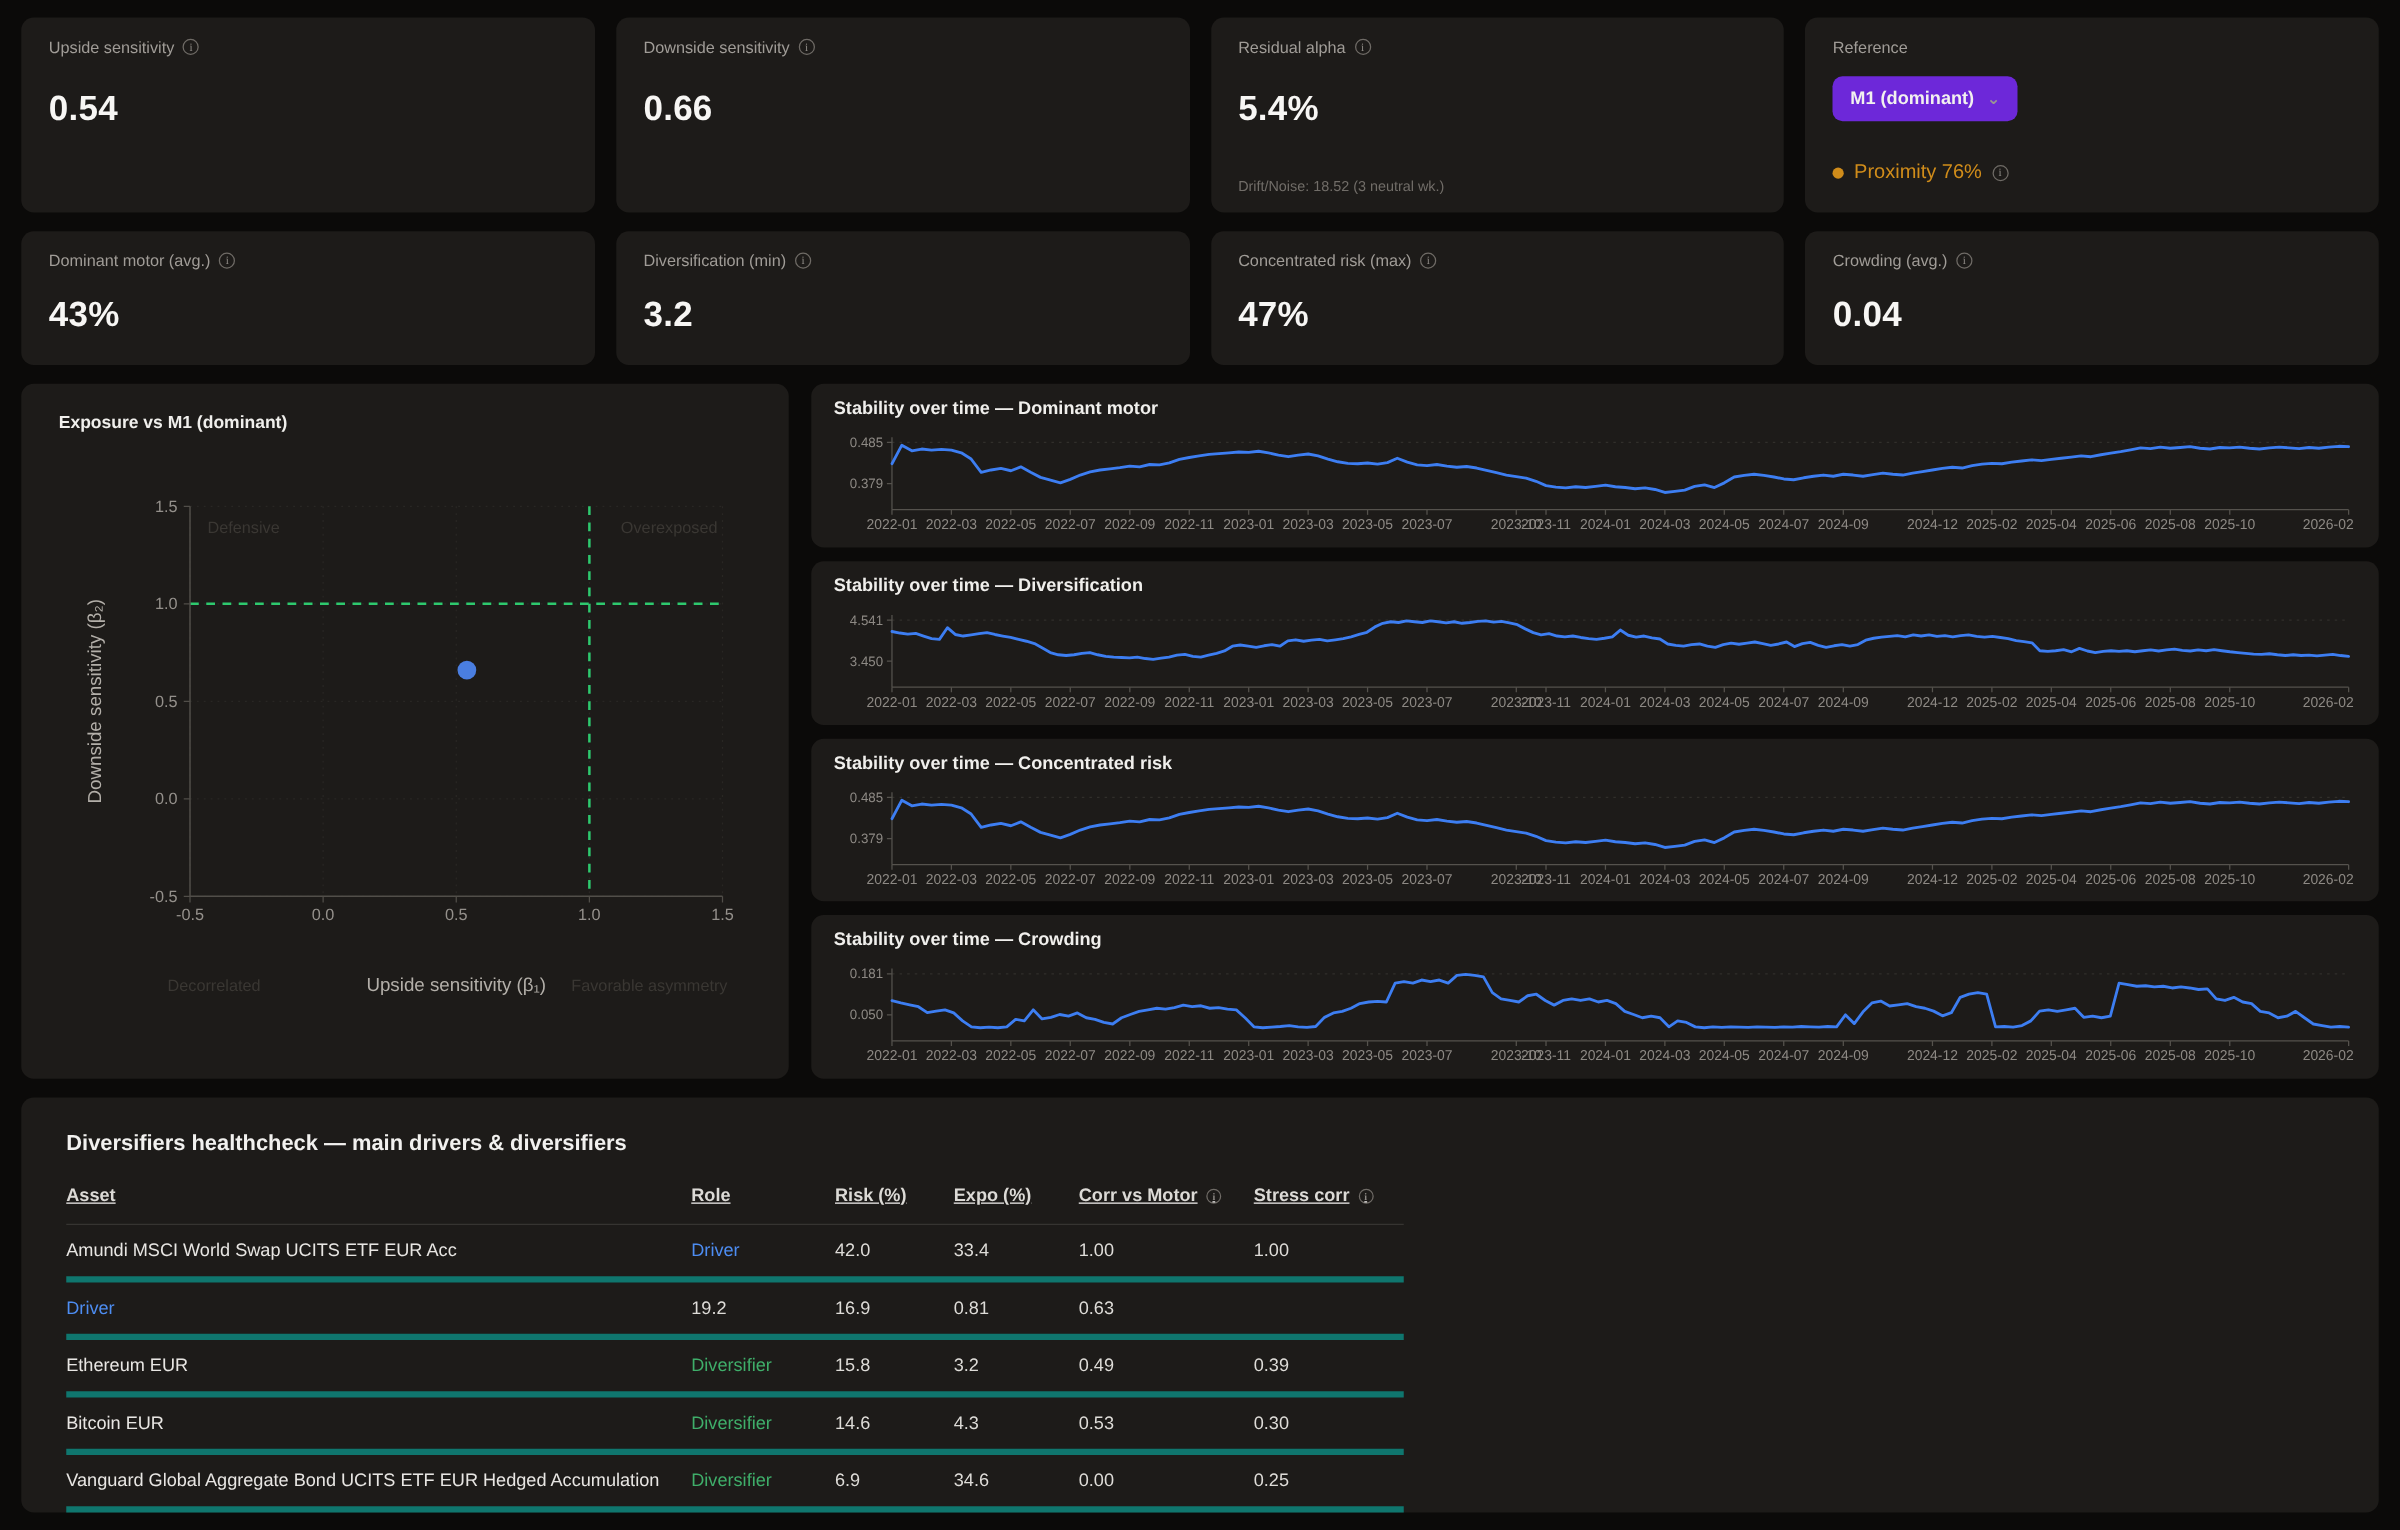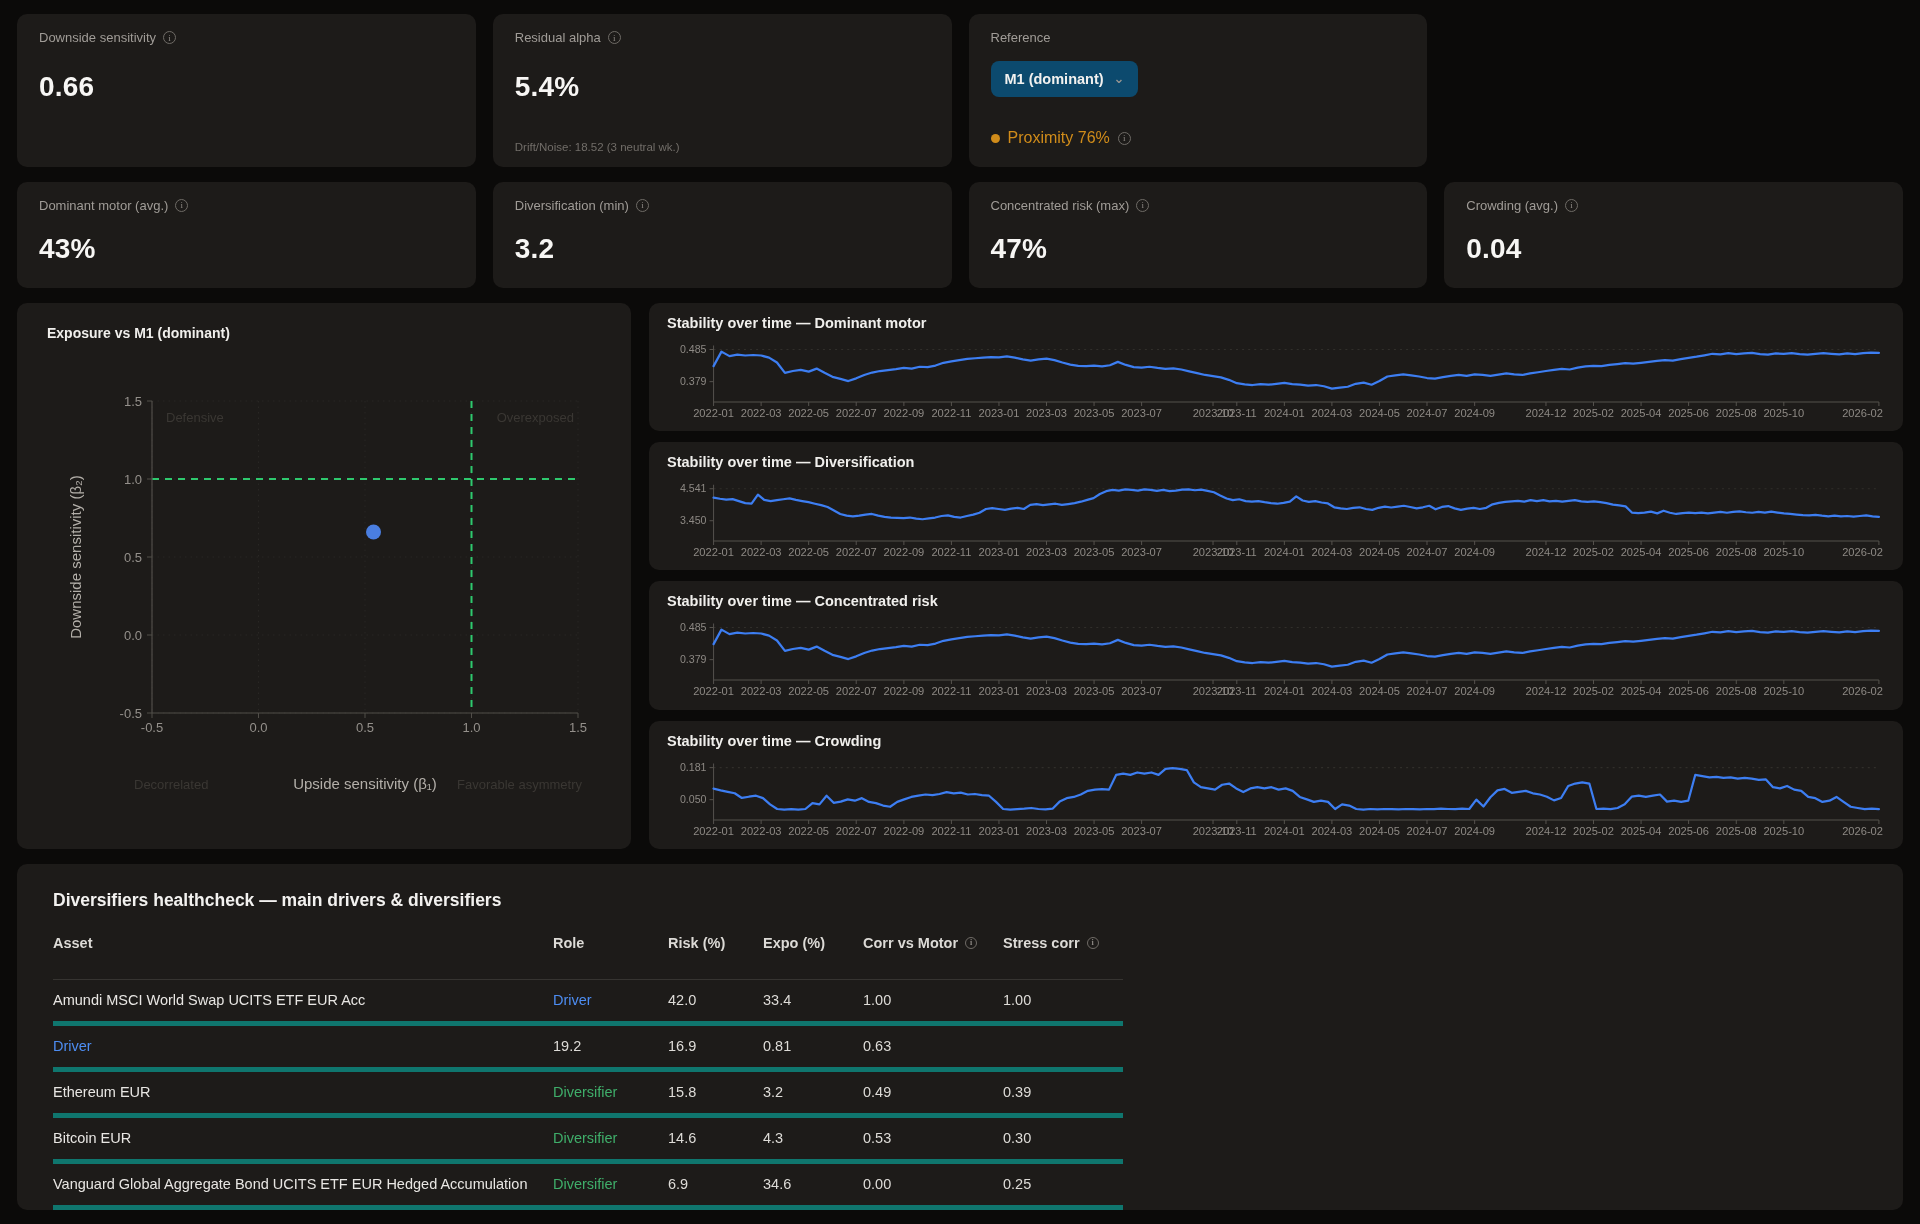--- a/index.html
+++ b/index.html
@@ -17,54 +17,61 @@
   .kpi-value { font-size:28px; font-weight:bold; color:#f7f6f4; letter-spacing:.2px; }
   .row1 .kpi-value { margin-top:26px; }
   .row2 .kpi-value { margin-top:20px; }
   .kpi-sub { position:absolute; left:22px; bottom:14px; font-size:11.5px; color:#716d68; }
 
   .info-icon { width:13px; height:13px; border:1px solid #6f6b66; border-radius:50%; display:inline-flex; align-items:center; justify-content:center; flex:0 0 auto; cursor:default; }
   .info-icon::before { content:"i"; font-size:9px; color:#8f8b86; font-family:"Liberation Serif","DejaVu Serif",serif; }
   .info-icon.sm { width:12px; height:12px; }
   .info-icon.sm::before { font-size:8px; }
 
-  .ref-dropdown { margin-top:16px; display:inline-flex; align-items:center; gap:10px; background:#0c4a6e; border:none; border-radius:8px; padding:10px 14px; font-size:14.5px; font-weight:600; color:#f2f1ef; cursor:pointer; font-family:inherit; }
+  .ref-dropdown { margin-top:16px; display:inline-flex; align-items:center; gap:10px; background:#6d28d9; border:none; border-radius:8px; padding:10px 14px; font-size:14.5px; font-weight:600; color:#f2f1ef; cursor:pointer; font-family:inherit; }
   .chevron { color:#9b9792; font-size:13px; line-height:8px; }
   .chevron::before { content:"⌄"; }
   .proximity-row { margin-top:32px; display:flex; align-items:center; gap:8px; font-size:16px; }
   .prox-dot { width:9px; height:9px; border-radius:50%; }
 
   .charts-row { display:grid; grid-template-columns:614px 1fr; gap:18px; height:557px; }
   .scatter-panel { padding:22px 0 0 0; }
   .panel-title { font-size:14px; font-weight:bold; color:#f0efec; padding-left:30px; }
   .scatter-panel svg { display:block; margin-top:4px; }
 
   .stability-col { display:flex; flex-direction:column; gap:11px; }
   .stability-panel { flex:1; padding:12px 16px 6px 18px; display:flex; flex-direction:column; }
   .stability-panel .panel-title { font-size:14.5px; padding-left:0; }
   .stability-svg { width:100%; flex:1; margin-top:3px; }
 
   .table-panel { flex:1; padding:26px 0 0 36px; }
   .table-title { font-size:17.5px; font-weight:bold; color:#f2f1ef; }
   .health-table { margin-top:24px; width:1070px; }
   .t-head, .t-row { display:grid; grid-template-columns:500px 115px 95px 100px 140px 120px; align-items:center; }
-  .t-head { padding-bottom:28px; border-bottom:1px solid #363431; }
+  .t-head { padding-bottom:14px; border-bottom:1px solid #363431;text-decoration:underline; }
   .t-head span { font-size:14.5px; font-weight:bold; color:#dcdad6; }
   .th-right { display:flex; align-items:center; gap:7px; }
   .t-row { border-bottom:5px solid #0f766e; }
   .t-row > span { font-size:14.5px; padding:12.5px 0; }
   .cell-num { text-align:left; color:#dedcd8; }
   .cell-asset { color:#e8e6e3; }
 </style>
 </head>
 <body>
 
 <div class="page">
 
   <div class="kpi-row row1">
+    <section class="card kpi">
+      <div class="kpi-label-row">
+        <span class="kpi-label">Upside sensitivity</span>
+        <span class="info-icon"></span>
+      </div>
+      <div class="kpi-value">0.54</div>
+    </section>
 
     <section class="card kpi">
       <div class="kpi-label-row">
         <span class="kpi-label">Downside sensitivity</span>
         <span class="info-icon"></span>
       </div>
       <div class="kpi-value">0.66</div>
     </section>
 
     <section class="card kpi">

